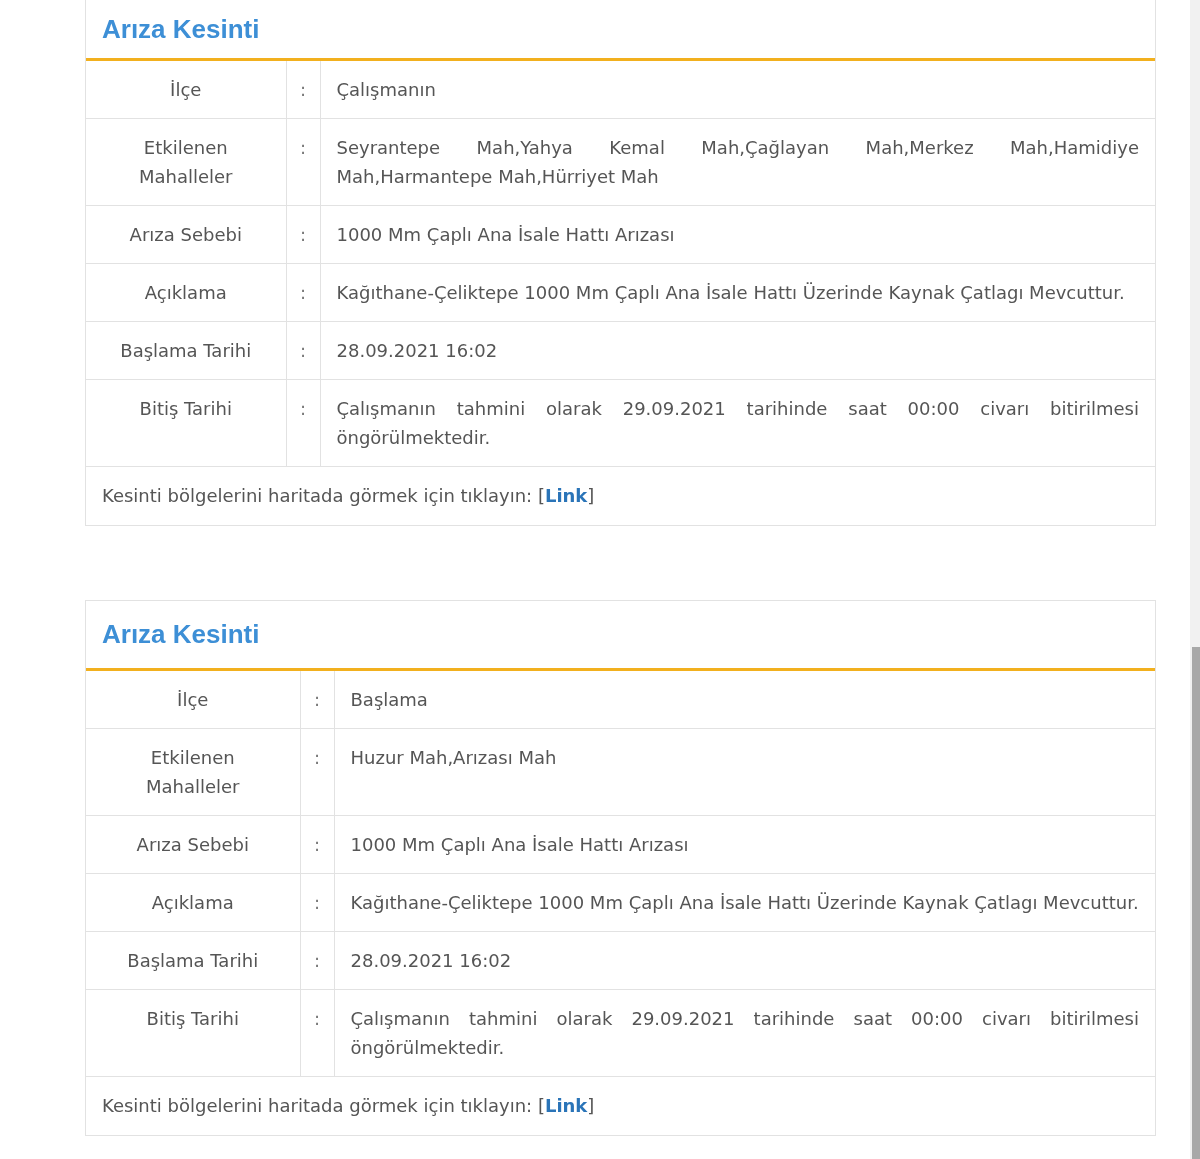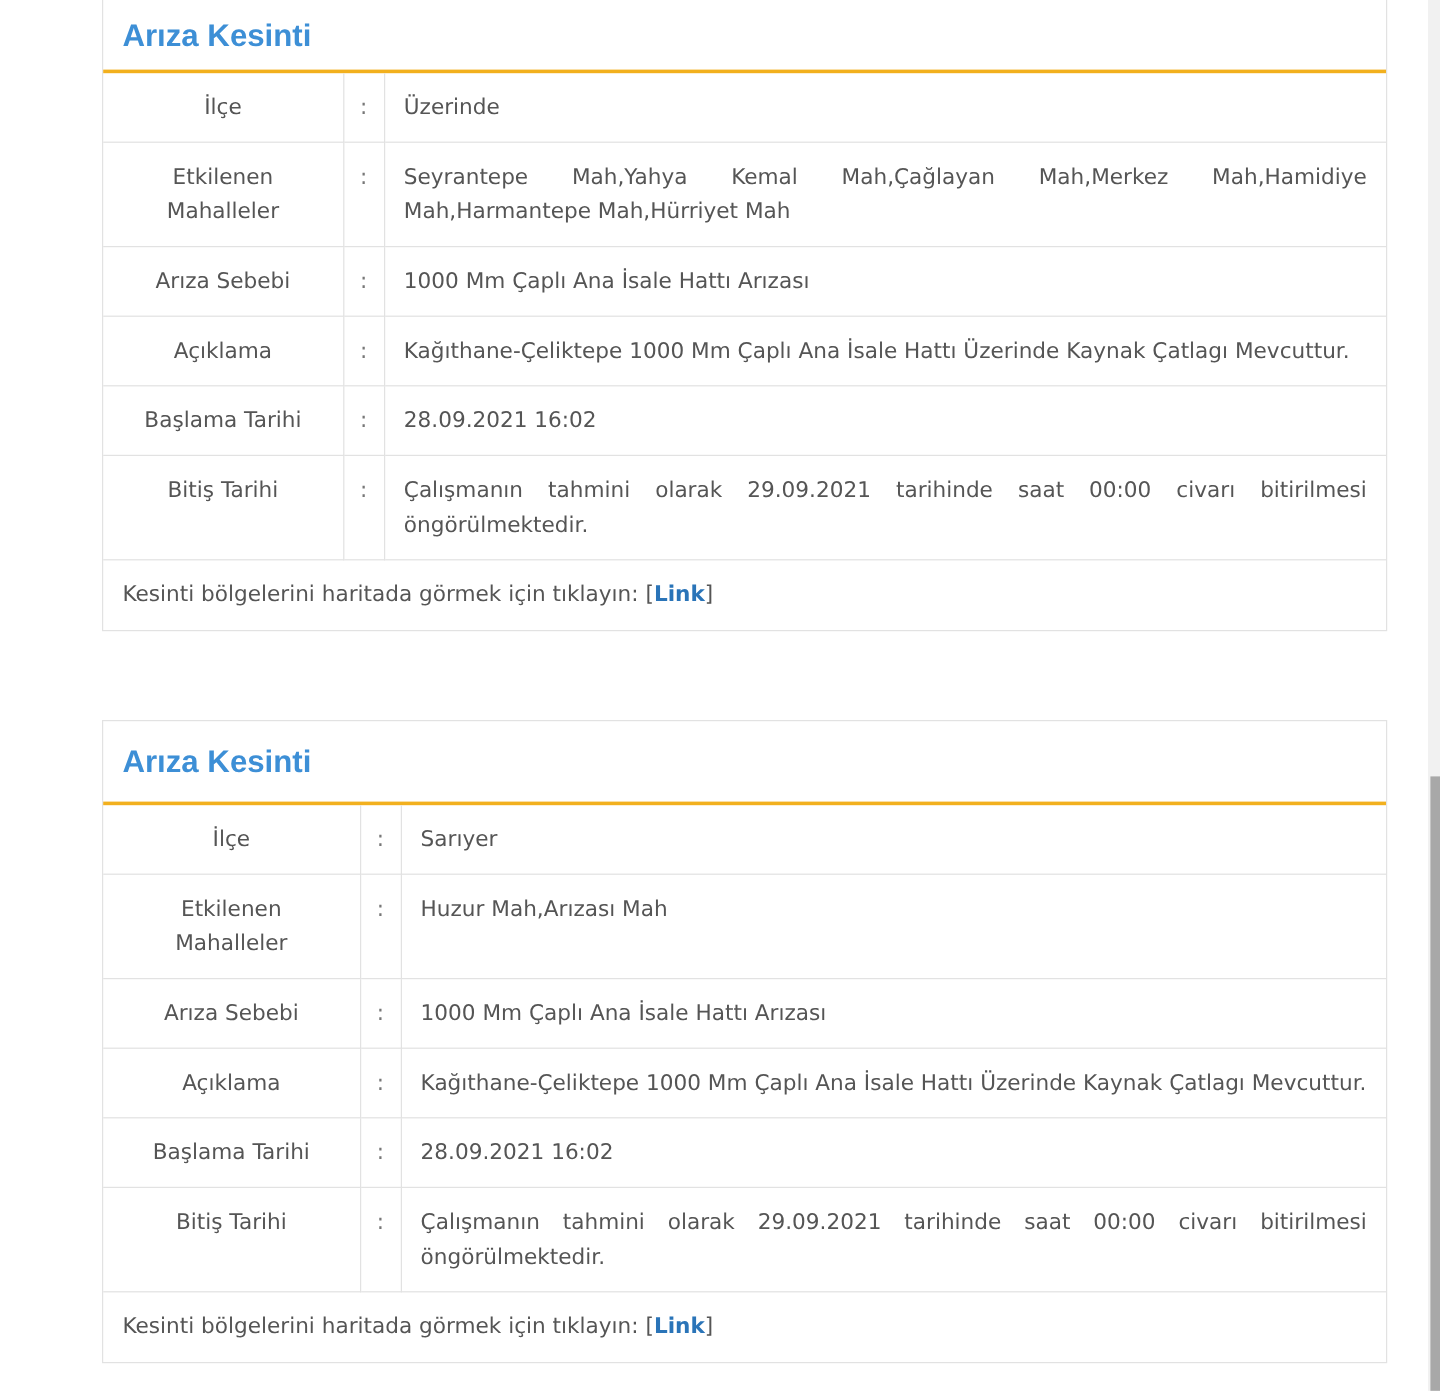--- a/index.html
+++ b/index.html
@@ -50,21 +50,21 @@
     <table>
       <colgroup>
           <col class="c1">
           <col class="c2">
           <col class="c3">
         </colgroup>
       <tbody>
           <tr>
         <td class="lbl">İlçe</td>
         <td class="col">:</td>
-        <td class="val">Üzerinde</td>
+        <td class="val">Çalışmanın</td>
       </tr>
       <tr>
         <td class="lbl">Etkilenen Mahalleler</td>
         <td class="col">:</td>
         <td class="val">Seyrantepe Mah,Yahya Kemal Mah,Çağlayan Mah,Merkez Mah,Hamidiye Mah,Harmantepe Mah,Hürriyet Mah</td>
       </tr>
       <tr>
         <td class="lbl">Arıza Sebebi</td>
         <td class="col">:</td>
         <td class="val">1000 Mm Çaplı Ana İsale Hattı Arızası</td>
@@ -96,21 +96,21 @@
     <table>
       <colgroup>
           <col class="c1">
           <col class="c2">
           <col class="c3">
         </colgroup>
       <tbody>
           <tr>
         <td class="lbl">İlçe</td>
         <td class="col">:</td>
-        <td class="val">Sarıyer</td>
+        <td class="val">Başlama</td>
       </tr>
       <tr>
         <td class="lbl">Etkilenen Mahalleler</td>
         <td class="col">:</td>
         <td class="val">Huzur Mah,Arızası Mah</td>
       </tr>
       <tr>
         <td class="lbl">Arıza Sebebi</td>
         <td class="col">:</td>
         <td class="val">1000 Mm Çaplı Ana İsale Hattı Arızası</td>

